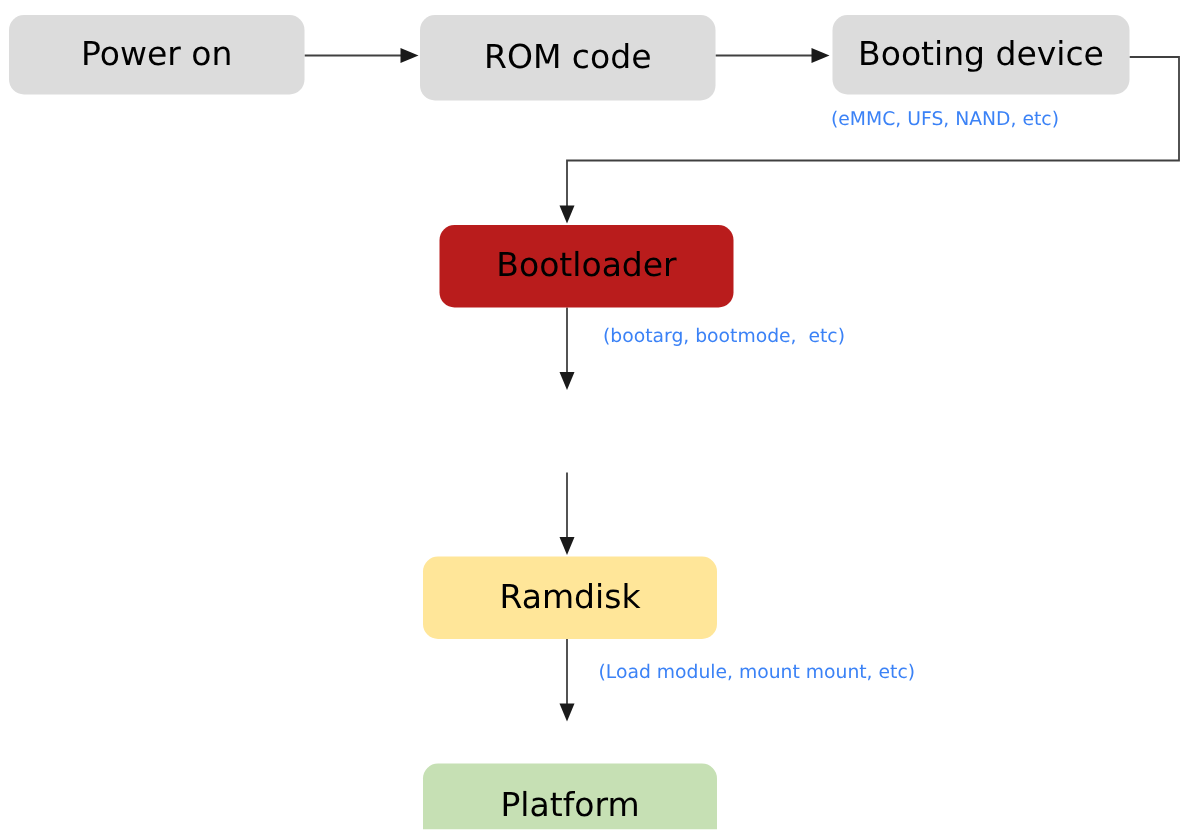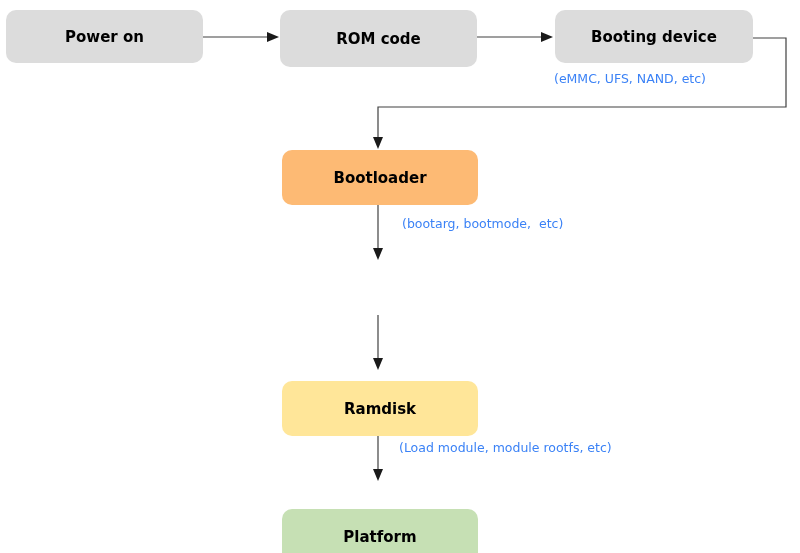--- a/index.html
+++ b/index.html
@@ -22,37 +22,36 @@
     width: 800px;
     height: 553px;
     pointer-events: none;
   }
   .node {
     position: absolute;
     border-radius: 10px;
     display: flex;
     align-items: center;
     justify-content: center;
-    font-size: 15px;
+    font-size: 22px;
     color: #000000;
     white-space: pre;
-    font-weight: bold;
   }
   .node-gray    { background: #dcdcdc; }
-  .node-blue    { background: #fdba74; }
+  .node-blue    { background: #b91c1c; margin-left: 11px; }
   .node-orange  { background: #f8cbad; }
   .node-yellow  { background: #ffe699; }
   .node-green   { background: #c6e0b4; }
 
   #node-power-on       { left: 6px;   top: 10px;  width: 197px; height: 53px; }
   #node-rom-code       { left: 280px; top: 10px;  width: 197px; height: 57px; }
   #node-booting-device { left: 555px; top: 10px;  width: 198px; height: 53px; }
   #node-bootloader     { left: 282px; top: 150px; width: 196px; height: 55px; }
   #node-kernel         { left: 282px; top: 261px; width: 196px; height: 54px; }
-  #node-ramdisk        { left: 282px; top: 371px; width: 196px; height: 55px; margin-top: 10px; }
+  #node-ramdisk        { left: 282px; top: 371px; width: 196px; height: 55px; }
   #node-platform       { left: 282px; top: 482px; width: 196px; height: 56px; margin-top: 27px; }
 
   .annotation {
     position: absolute;
     font-size: 12.5px;
     color: #3b82f6;
     white-space: pre;
   }
   #note-booting-device { left: 554px; top: 71px; }
   #note-bootloader     { left: 402px; top: 216px; }
@@ -106,15 +105,15 @@
 
 
   <div id="node-ramdisk" class="node node-yellow">Ramdisk</div>
 
   <div id="node-platform" class="node node-green">Platform</div>
 
   <div id="note-booting-device" class="annotation">(eMMC, UFS, NAND, etc)</div>
 
   <div id="note-bootloader" class="annotation">(bootarg, bootmode,  etc)</div>
 
-  <div id="note-ramdisk" class="annotation">(Load module, module rootfs, etc)</div>
+  <div id="note-ramdisk" class="annotation">(Load module, mount mount, etc)</div>
 
 </div>
 
 </body></html>

